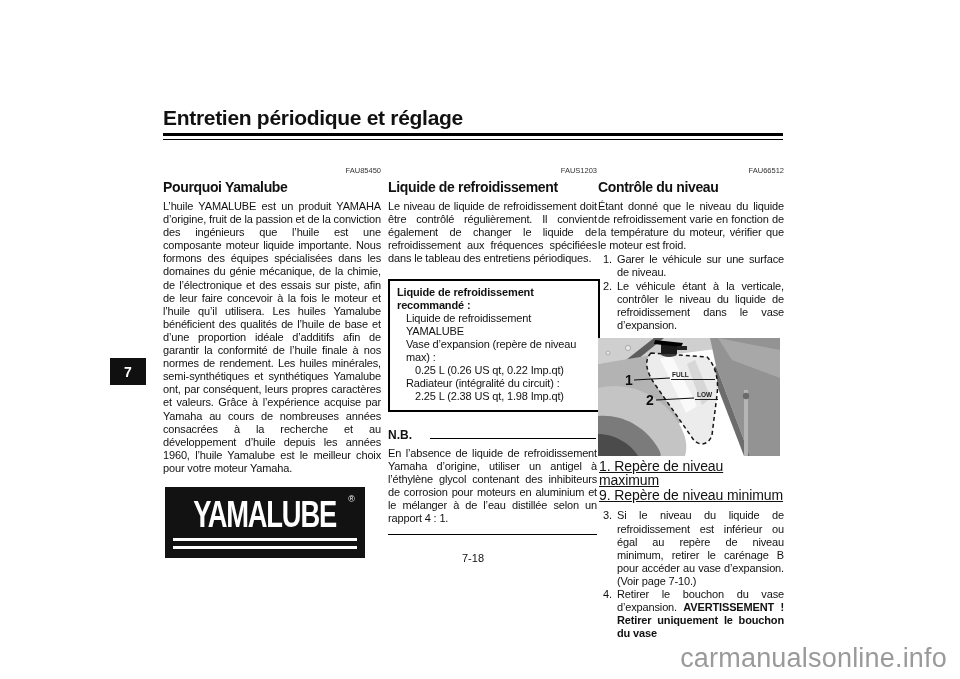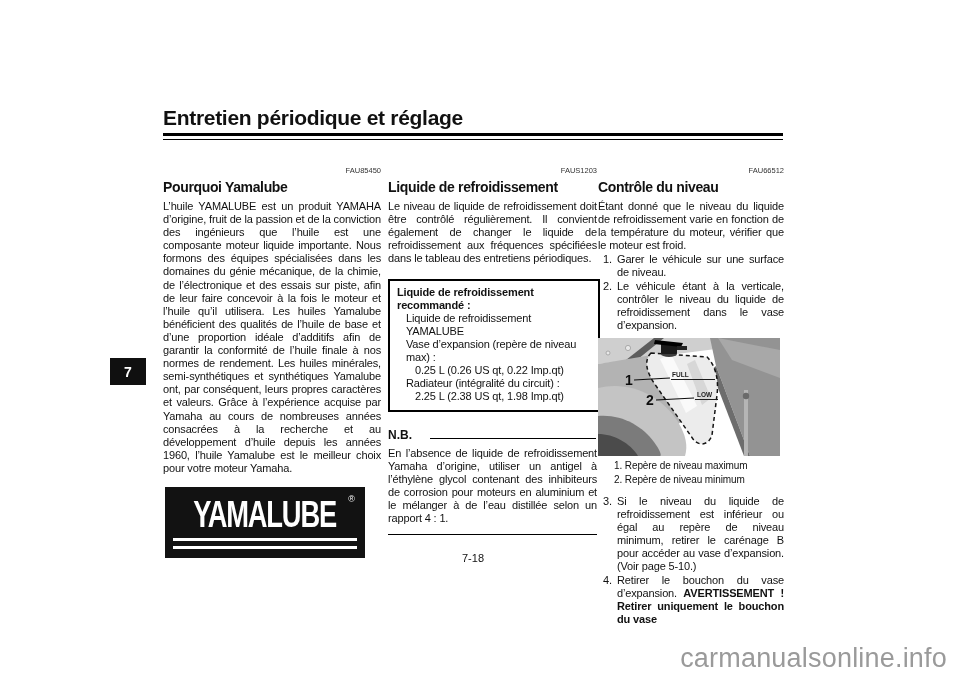--- a/index.html
+++ b/index.html
@@ -48,21 +48,21 @@
   .nb-rule{flex:1;border-bottom:1.5px solid #000;margin:0 1px 3px 6px;}
   .nb-body{margin-top:5px;}
   .end-rule{border-top:1.5px solid #000;margin-top:9px;height:0;}
   
   .steps{margin-top:1px;}
   .step{display:flex;font-size:11px;line-height:13.1px;letter-spacing:-0.15px;}
   .step-num{flex:none;width:14px;padding-left:5px;}
   .step-text{flex:1;text-align:justify;}
   .bold{font-weight:bold;}
   .fig{display:block;margin:6px 0 3px 0;}
-  .fig-legend{font-size:10px;line-height:14.5px;margin:0 0 7px 16px;letter-spacing:-0.1px;}
+  .fig-legend{font-size:14px;line-height:14.5px;margin:0 0 7px 1px;letter-spacing:-0.1px;text-decoration:underline;}
   
   .page-number{position:absolute;left:163px;top:552px;width:620px;text-align:center;font-size:11px;}
   .watermark{position:absolute;right:13px;bottom:5px;font-size:27px;color:#9a9a9a;letter-spacing:0.2px;}
 </style>
 </head>
 <body>
 
 <div class="page-header">
   <h1 class="page-title">Entretien périodique et réglage</h1>
   <div class="header-rule"></div>
@@ -167,27 +167,27 @@
     <line x1="97" y1="61.5" x2="120" y2="61.5" stroke="#1c1c1c" stroke-width="1"></line>
 
     <text x="27" y="47" font-size="14" font-weight="bold" fill="#0d0d0d" font-family="Liberation Sans, sans-serif">1</text>
     <line x1="36" y1="42" x2="72" y2="40" stroke="#0d0d0d" stroke-width="1.2"></line>
     <text x="48" y="67" font-size="14" font-weight="bold" fill="#0d0d0d" font-family="Liberation Sans, sans-serif">2</text>
     <line x1="58" y1="62" x2="96" y2="60" stroke="#0d0d0d" stroke-width="1.2"></line>
   </svg>
 
   <div class="fig-legend">
     <div>1. Repère de niveau maximum</div>
-    <div>2. Repère de niveau minimum</div>
+    <div>9. Repère de niveau minimum</div>
   </div>
 
   <div class="steps">
     <div class="step">
       <span class="step-num">3.</span>
-      <span class="step-text">Si le niveau du liquide de refroidissement est inférieur ou égal au repère de niveau minimum, retirer le carénage B pour accéder au vase d’expansion. (Voir page 5-10.)</span>
+      <span class="step-text">Si le niveau du liquide de refroidissement est inférieur ou égal au repère de niveau minimum, retirer le carénage B pour accéder au vase d’expansion. (Voir page 7-10.)</span>
     </div>
     <div class="step">
       <span class="step-num">4.</span>
       <span class="step-text"><span>Retirer le bouchon du vase d’expansion. </span><span class="bold">AVERTISSEMENT ! Retirer uniquement le bouchon du vase</span></span>
     </div>
   </div>
 </section>
 
 <div class="page-number">7-18</div>
 <div class="watermark">carmanualsonline.info</div>

